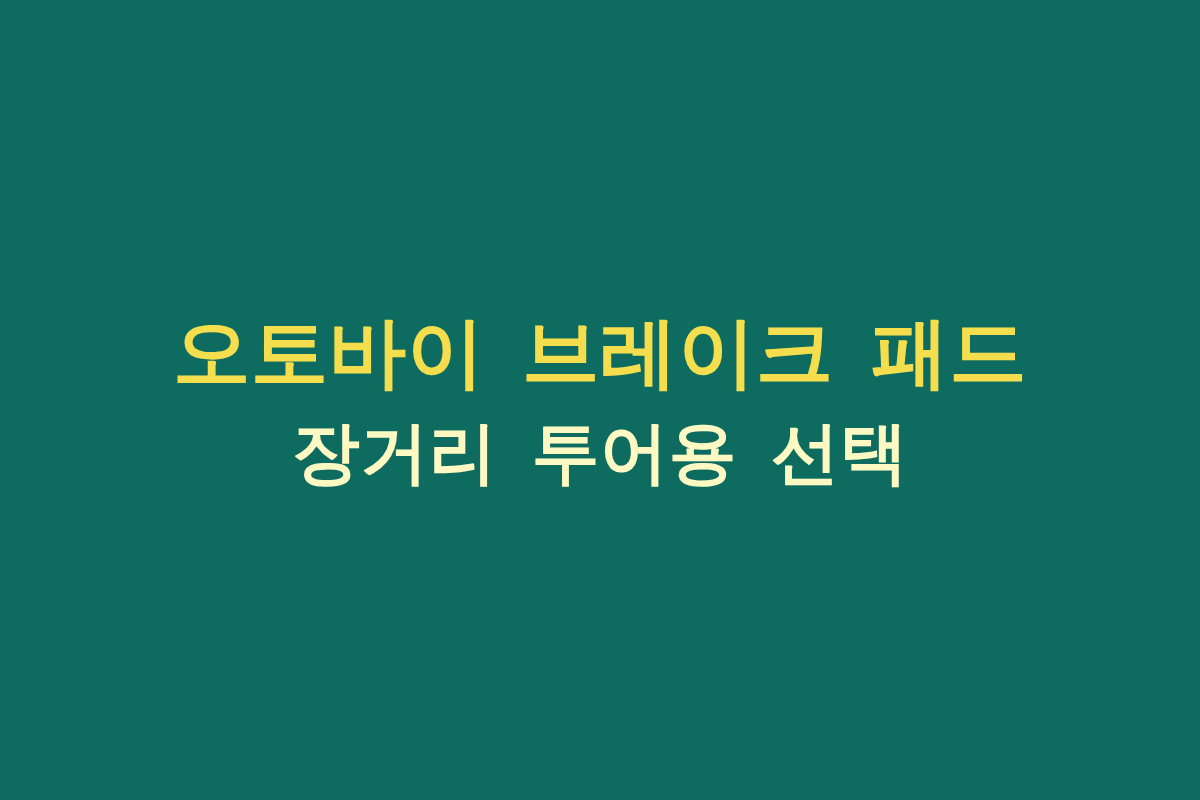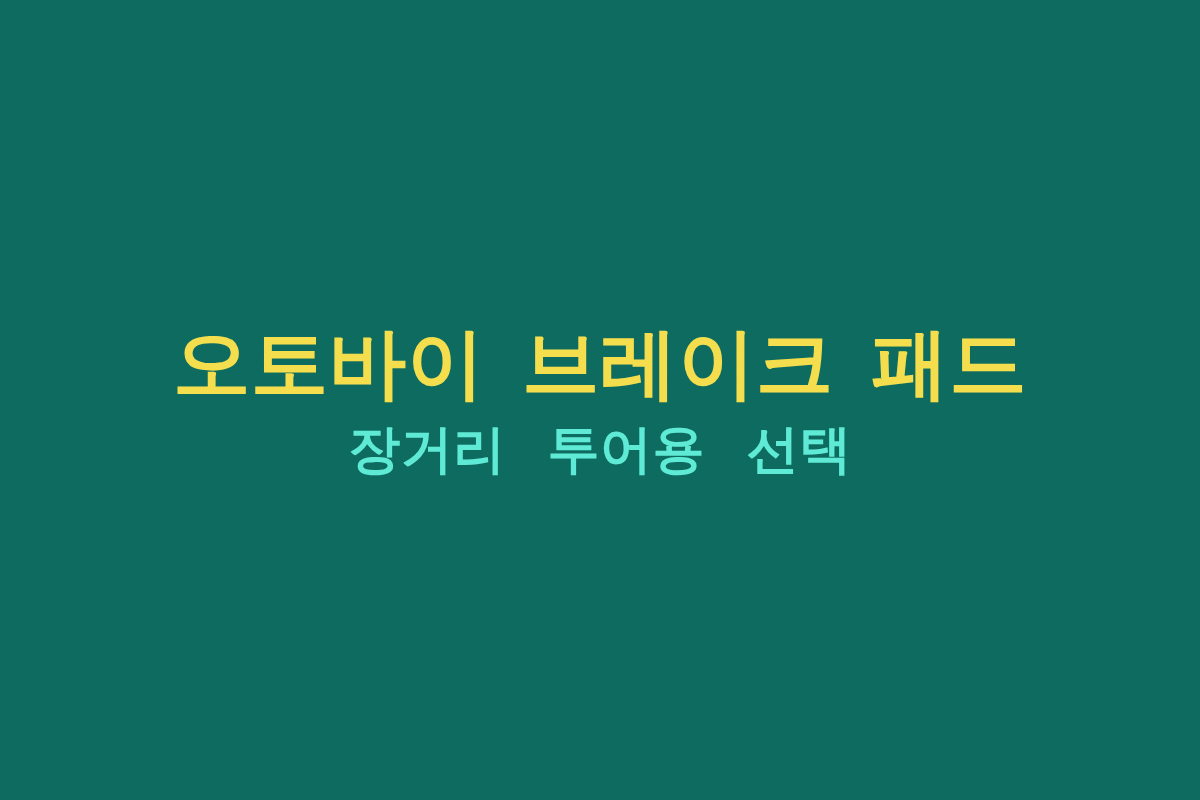--- a/index.html
+++ b/index.html
@@ -62,17 +62,17 @@
 </style>
 </head>
 <body>
 
 <div id="banner" style="background: rgb(14, 107, 96);">
 
   <div id="headline">
 
     <span class="headline-line" id="headline-line-1" style="color: rgb(245, 222, 77); font-size: 77.43px;">오토바이 브레이크 패드</span>
 
-    <span class="headline-line" id="headline-line-2" style="color: #5eead4; font-size: 52px; font-family: Liberation Mono, monospace;">장거리 투어용 선택</span>
+    <span class="headline-line" id="headline-line-2" style="color: #fef9c3; font-size: 68px;">장거리 투어용 선택</span>
 
   </div>
 
 </div>
 
 </body></html>

